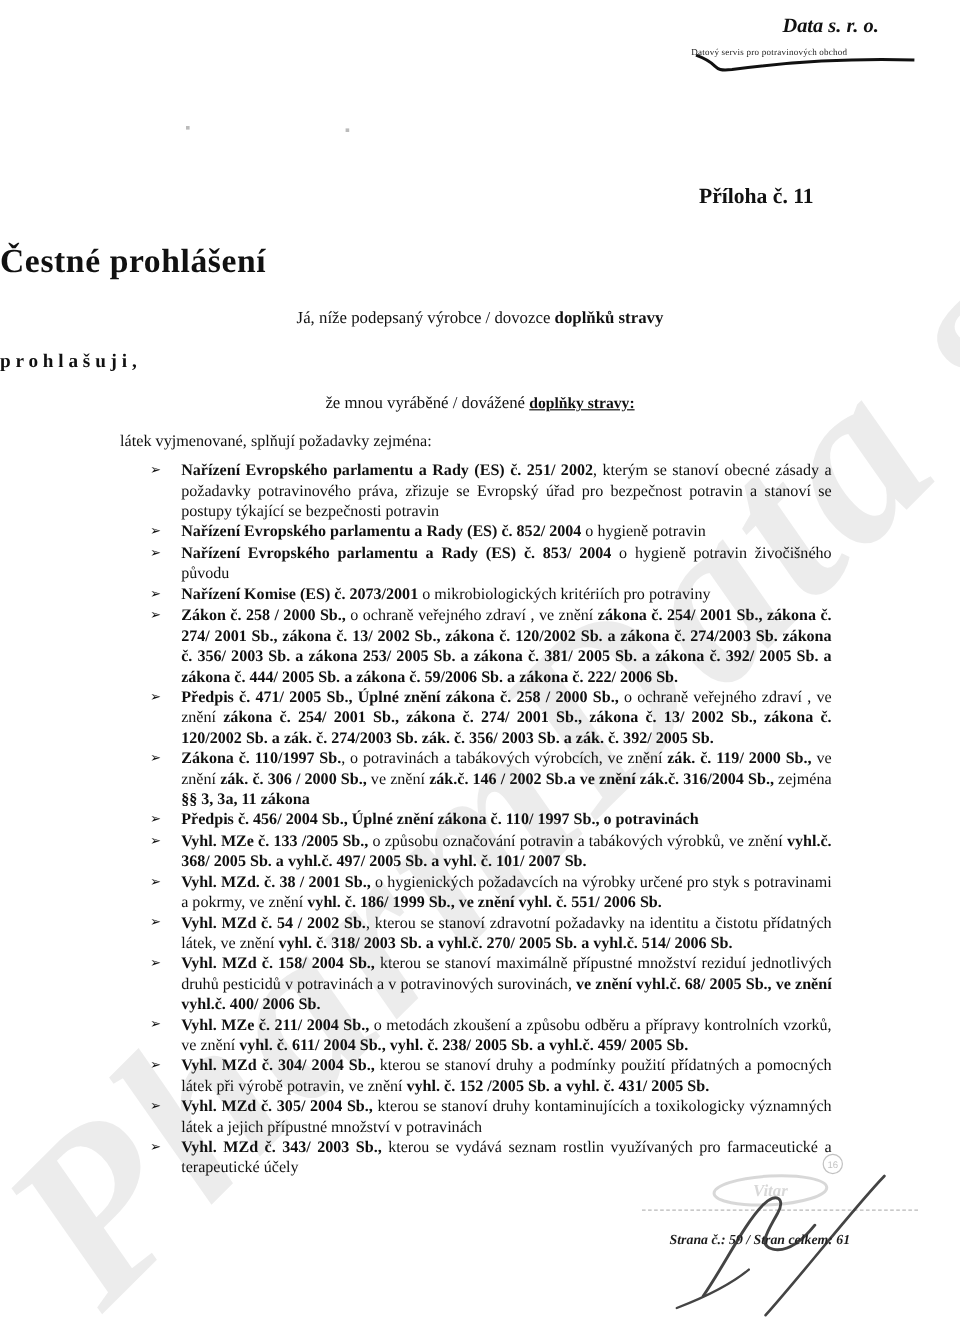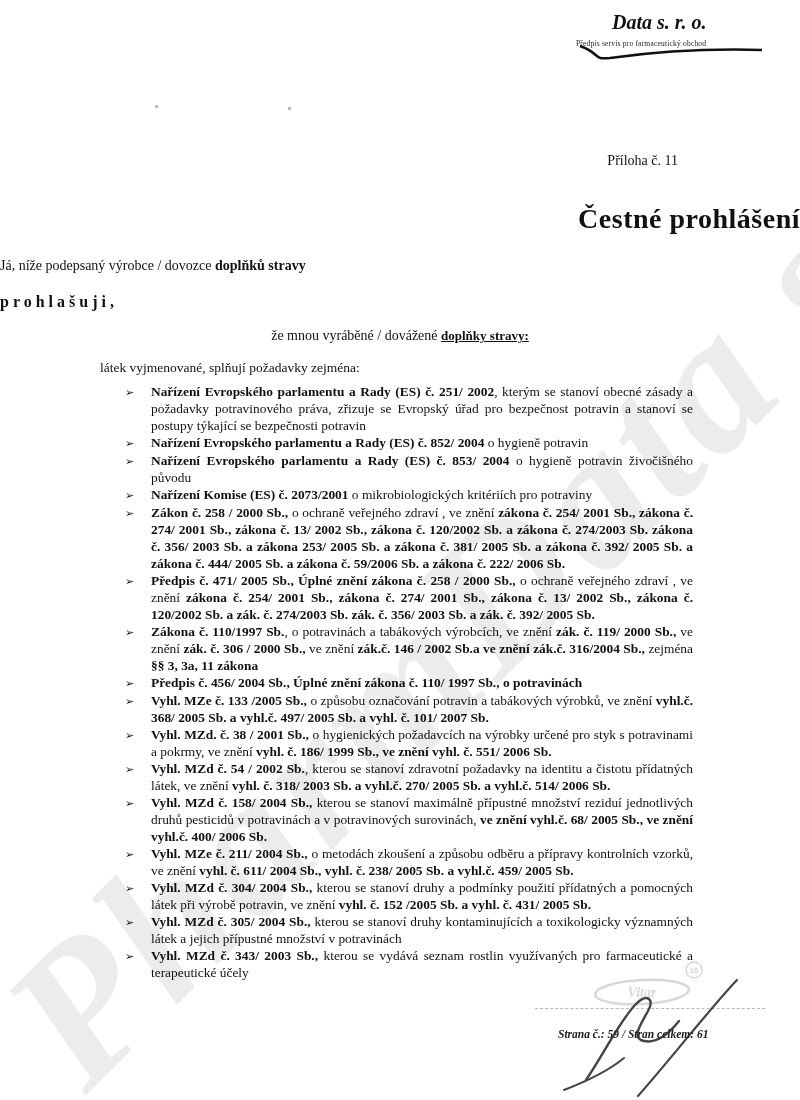--- a/index.html
+++ b/index.html
@@ -13,26 +13,26 @@
   
   .watermark{
     position:absolute; left:-40px; top:970px; width:1400px;
     transform:rotate(-45deg); transform-origin:0 0;
     font-style:italic; font-weight:bold; font-size:195px; letter-spacing:6px;
     color:rgba(110,110,110,0.13); white-space:nowrap; pointer-events:none; z-index:0;
   }
   
   .logo{position:absolute; left:572px; top:18px; width:200px; z-index:2;}
   .logo-top{font-style:italic; font-weight:bold; font-size:22px; margin-left:12px; line-height:20px;}
-  .logo-bottom{font-style:italic; font-weight:bold; font-size:20px; margin-left:40px; margin-top:-6px; line-height:20px;}
+  .logo-bottom{font-style:italic; font-weight:bold; font-size:17px; margin-left:80px; margin-top:-6px; line-height:20px;}
   .logo-swoosh{position:absolute; left:0; top:16px;}
   .logo-tagline{font-size:7.5px; letter-spacing:.2px; margin-top:7px; margin-left:4px; color:#222;}
-  .annex{position:absolute; top:153px; right:122px; font-weight:normal; font-size:14px; z-index:2;}
-  .title{position:absolute; top:203px; left:0; width:100%; text-align:right; font-size:28px; font-weight:bold; margin:0; letter-spacing:.5px; z-index:2;}
-  .intro1{position:absolute; top:258px; left:0; width:100%; text-align:left; font-size:14px; margin:0; z-index:2;}
+  .annex{position:absolute; top:153px; right:122px; font-weight:bold; font-size:18px; z-index:2;}
+  .title{position:absolute; top:203px; left:0; width:100%; text-align:left; font-size:28px; font-weight:bold; margin:0; letter-spacing:.5px; z-index:2;}
+  .intro1{position:absolute; top:258px; left:0; width:100%; text-align:center; font-size:14px; margin:0; z-index:2;}
   .intro2{position:absolute; top:293px; left:0; width:100%; text-align:left; font-size:16px; font-weight:bold; margin:0; z-index:2;}
   .intro3{position:absolute; top:328px; left:0; width:100%; text-align:center; font-size:14px; margin:0; z-index:2;}
   .intro3 .b{font-size:13px;}
   .list-intro{position:absolute; top:360px; left:100px; font-size:13.5px; margin:0; z-index:2;}
   ul.reglist{
     position:absolute; top:383px; left:125px; width:568px; margin:0; padding:0;
     list-style:none; z-index:2;
   }
   ul.reglist li{display:flex; margin:0;}
   ul.reglist .bullet{width:26px; flex:0 0 26px; font-size:11px; line-height:17px; padding-top:1px;}
@@ -54,21 +54,21 @@
   <div class="watermark">PharmData s.r.o.</div>
 
   <div class="speck" style="left:155px;top:105px;"></div>
   <div class="speck" style="left:288px;top:107px;"></div>
 
   <div class="logo">
     <svg class="logo-swoosh" width="195" height="30" viewBox="0 0 195 30">
       <path d="M8,12 C30,20 20,26 38,24 C60,21 120,14 190,16" stroke="#111" stroke-width="2.5" fill="none"></path>
     </svg>
     <div class="logo-bottom">Data s. r. o.</div>
-    <div class="logo-tagline">Předpis servis pro farmaceutický obchod</div>
+    <div class="logo-tagline">Datový servis pro potravinových obchod</div>
   </div>
 
   <div class="annex">Příloha č. 11</div>
 
   <h1 class="title">Čestné prohlášení</h1>
 
   <p class="intro1"><span>Já, níže podepsaný výrobce / dovozce </span><span class="b">doplňků stravy</span></p>
   <p class="intro2">p r o h l a š u j i ,</p>
   <p class="intro3"><span>že mnou vyráběné / dovážené </span><span class="b u">doplňky stravy:</span></p>
 

